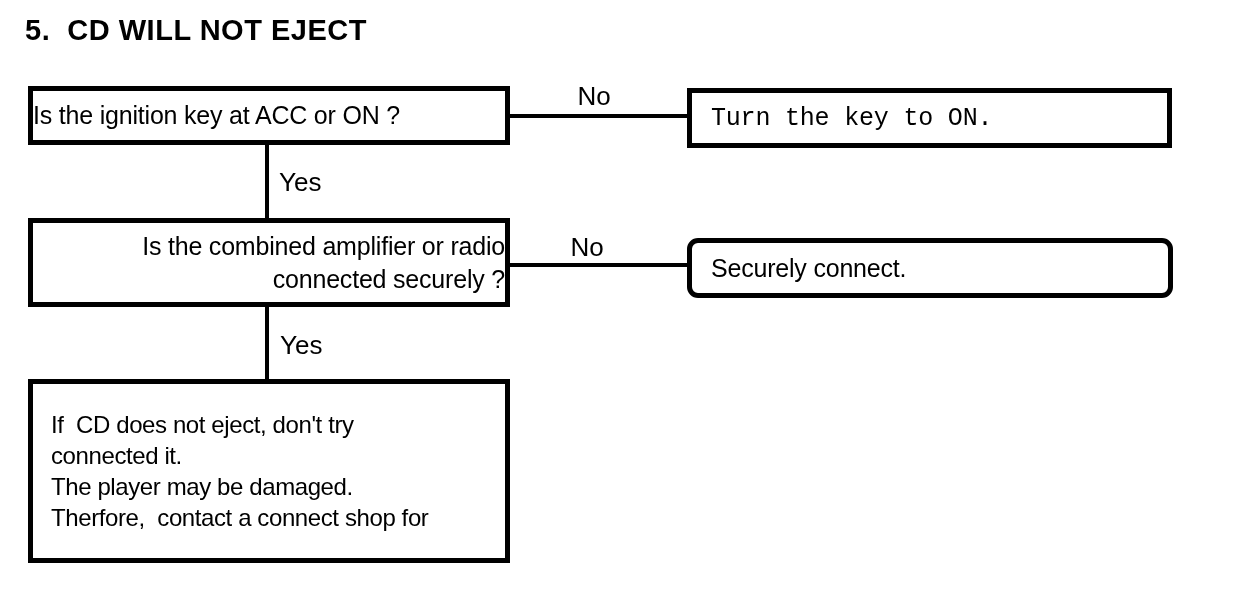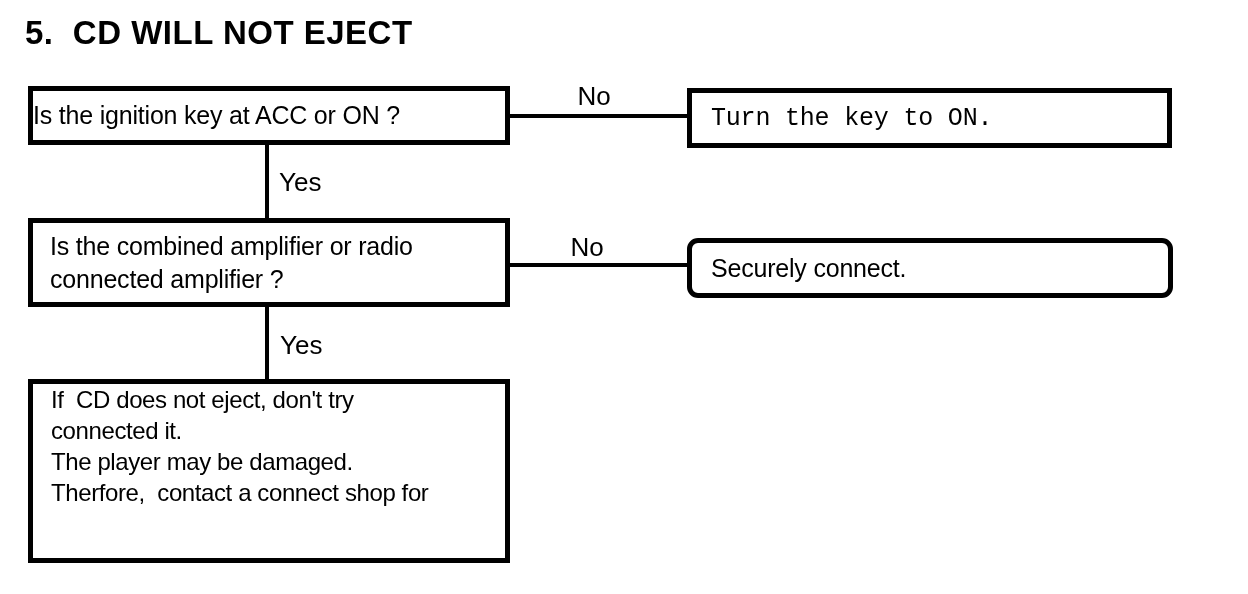--- a/index.html
+++ b/index.html
@@ -17,48 +17,48 @@
     position: relative;
     width: 1248px;
     height: 594px;
     background: var(--paper);
     overflow: hidden;
   }
   .title {
     position: absolute;
     left: 25px;
     top: 14px;
-    font-size: 33px;
+    font-size: 29px;
     font-weight: 700;
     letter-spacing: 0.5px;
     white-space: pre;
   }
   .box {
     position: absolute;
     border: 5px solid var(--ink);
     background: var(--paper);
     display: flex;
     flex-direction: column;
     justify-content: center;
     font-size: 25px;
     letter-spacing: -0.2px;
     line-height: 33px;
   }
   .box .ln { white-space: pre; }
   .q1 { left: 28px;  top: 86px;  width: 482px; height: 59px;  }
   .a1 { left: 687px; top: 88px;  width: 485px; height: 60px;  padding-left: 19px; font-family: Liberation Mono, monospace; }
-  .q2 { left: 28px;  top: 218px; width: 482px; height: 89px;  padding-left: 17px; }
+  .q2 { left: 28px;  top: 218px; width: 482px; height: 89px;  padding-left: 17px; text-align: right; }
   .a2 { left: 687px; top: 238px; width: 486px; height: 60px;  padding-left: 19px; border-radius: 11px; }
   .r1 {
     left: 28px;  top: 379px; width: 482px; height: 184px;
     padding-left: 18px; padding-right: 6px;
     font-size: 24px;
     letter-spacing: -0.4px;
     line-height: 31px;
-    justify-content: flex-start;
+    justify-content: center;
   }
   .hline {
     position: absolute;
     height: 4px;
     background: var(--ink);
   }
   .vline {
     position: absolute;
     width: 4px;
     background: var(--ink);
@@ -94,21 +94,21 @@
 
   <div class="box a1">
     <div class="ln">Turn the key to ON.</div>
   </div>
 
   <div class="vline yes1-line"></div>
   <div class="branch-label yes1-label">Yes</div>
 
   <div class="box q2">
     <div class="ln">Is the combined amplifier or radio</div>
-    <div class="ln">connected amplifier ?</div>
+    <div class="ln">connected securely ?</div>
   </div>
 
   <div class="hline no2-line"></div>
   <div class="branch-label no2-label">No</div>
 
   <div class="box a2">
     <div class="ln">Securely connect.</div>
   </div>
 
   <div class="vline yes2-line"></div>

